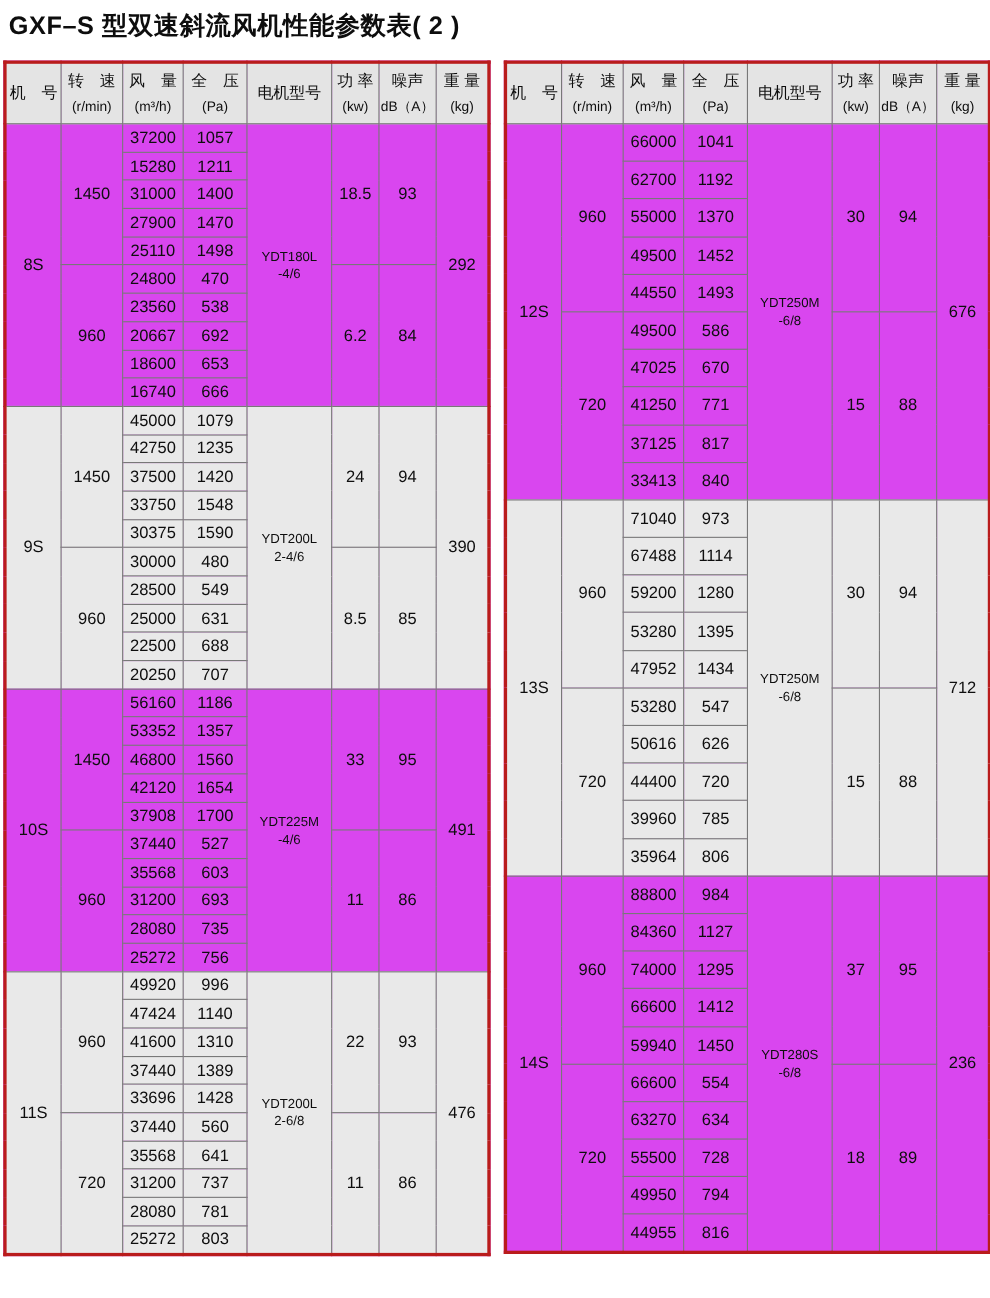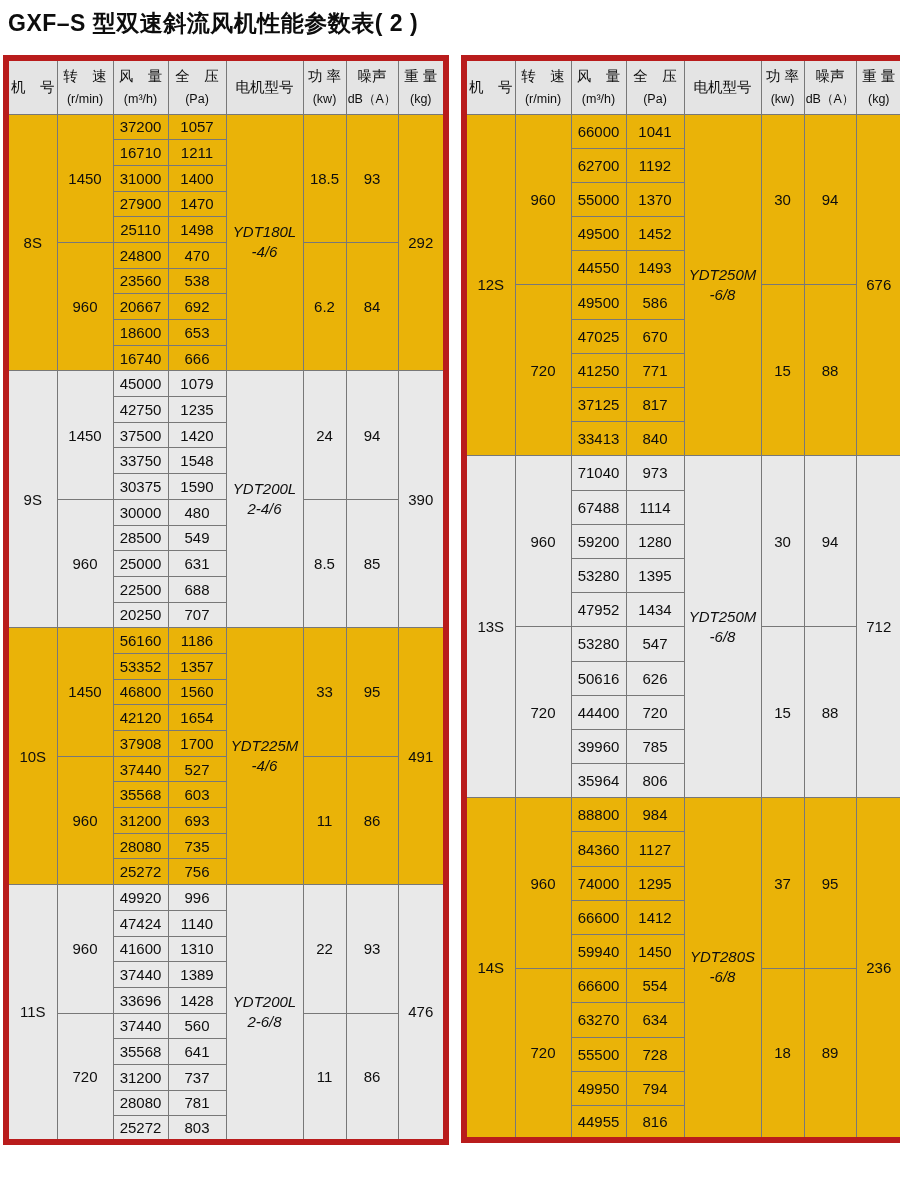--- a/index.html
+++ b/index.html
@@ -14,40 +14,40 @@
     position: absolute; left: 8px; top: 8px;
     font-size: 23px; font-weight: bold; color: #0d0d0d;
     letter-spacing: 0.5px; white-space: nowrap;
   }
   .tables {
     position: absolute; left: 3px; top: 55px;
     display: flex; gap: 12px; align-items: flex-start;
   }
   table.perf-table {
     border-collapse: collapse;
-    border: 6px solid #b91c1c;
+    border: 3px solid #b91c1c;
     table-layout: fixed;
     width: 440px;
-    background: #eab308;
+    background: #d946ef;
   }
   .perf-table th, .perf-table td {
     border: 1px solid #787878;
     text-align: center; vertical-align: middle;
     padding: 0; font-size: 15px; color: #0e0e0e;
     overflow: visible;
   }
   .perf-table thead th {
     background: #e4e4e4; height: 56px; font-weight: normal; padding: 2px 0;
   }
   .h1 { font-size: 14.5px; line-height: 1.25; white-space: nowrap; }
   .h2 { font-size: 12.5px; line-height: 1.2; margin-top: 7px; white-space: nowrap; }
   .t-left  tbody td { height: 25.7px; }
   .t-right tbody td { height: 34.2px; }
   td.shaded { background: #e9e9e9; }
-  td.cell-motor div { line-height: 1.35; font-size: 15px; white-space: nowrap; font-style: italic; }
+  td.cell-motor div { line-height: 1.35; font-size: 12px; white-space: nowrap; }
   
   col.c-machine  { width: 51px; }
   col.c-speed    { width: 56px; }
   col.c-volume   { width: 55px; }
   col.c-pressure { width: 58px; }
   col.c-motor    { width: 77px; }
   col.c-power    { width: 43px; }
   col.c-noise    { width: 52px; }
   col.c-weight   { width: 48px; }
 </style>
@@ -111,21 +111,21 @@
               <td class="cell-pressure">1057</td>
               <td class="cell-motor" rowspan="10">
                 <div>YDT180L</div>
                 <div>-4/6</div>
               </td>
               <td class="cell-power" rowspan="5">18.5</td>
               <td class="cell-noise" rowspan="5">93</td>
               <td class="cell-weight" rowspan="10">292</td>
             </tr>
             <tr>
-              <td class="cell-volume">16710</td>
+              <td class="cell-volume">15280</td>
               <td class="cell-pressure">1211</td>
             </tr>
             <tr>
               <td class="cell-volume">31000</td>
               <td class="cell-pressure">1400</td>
             </tr>
             <tr>
               <td class="cell-volume">27900</td>
               <td class="cell-pressure">1470</td>
             </tr>

